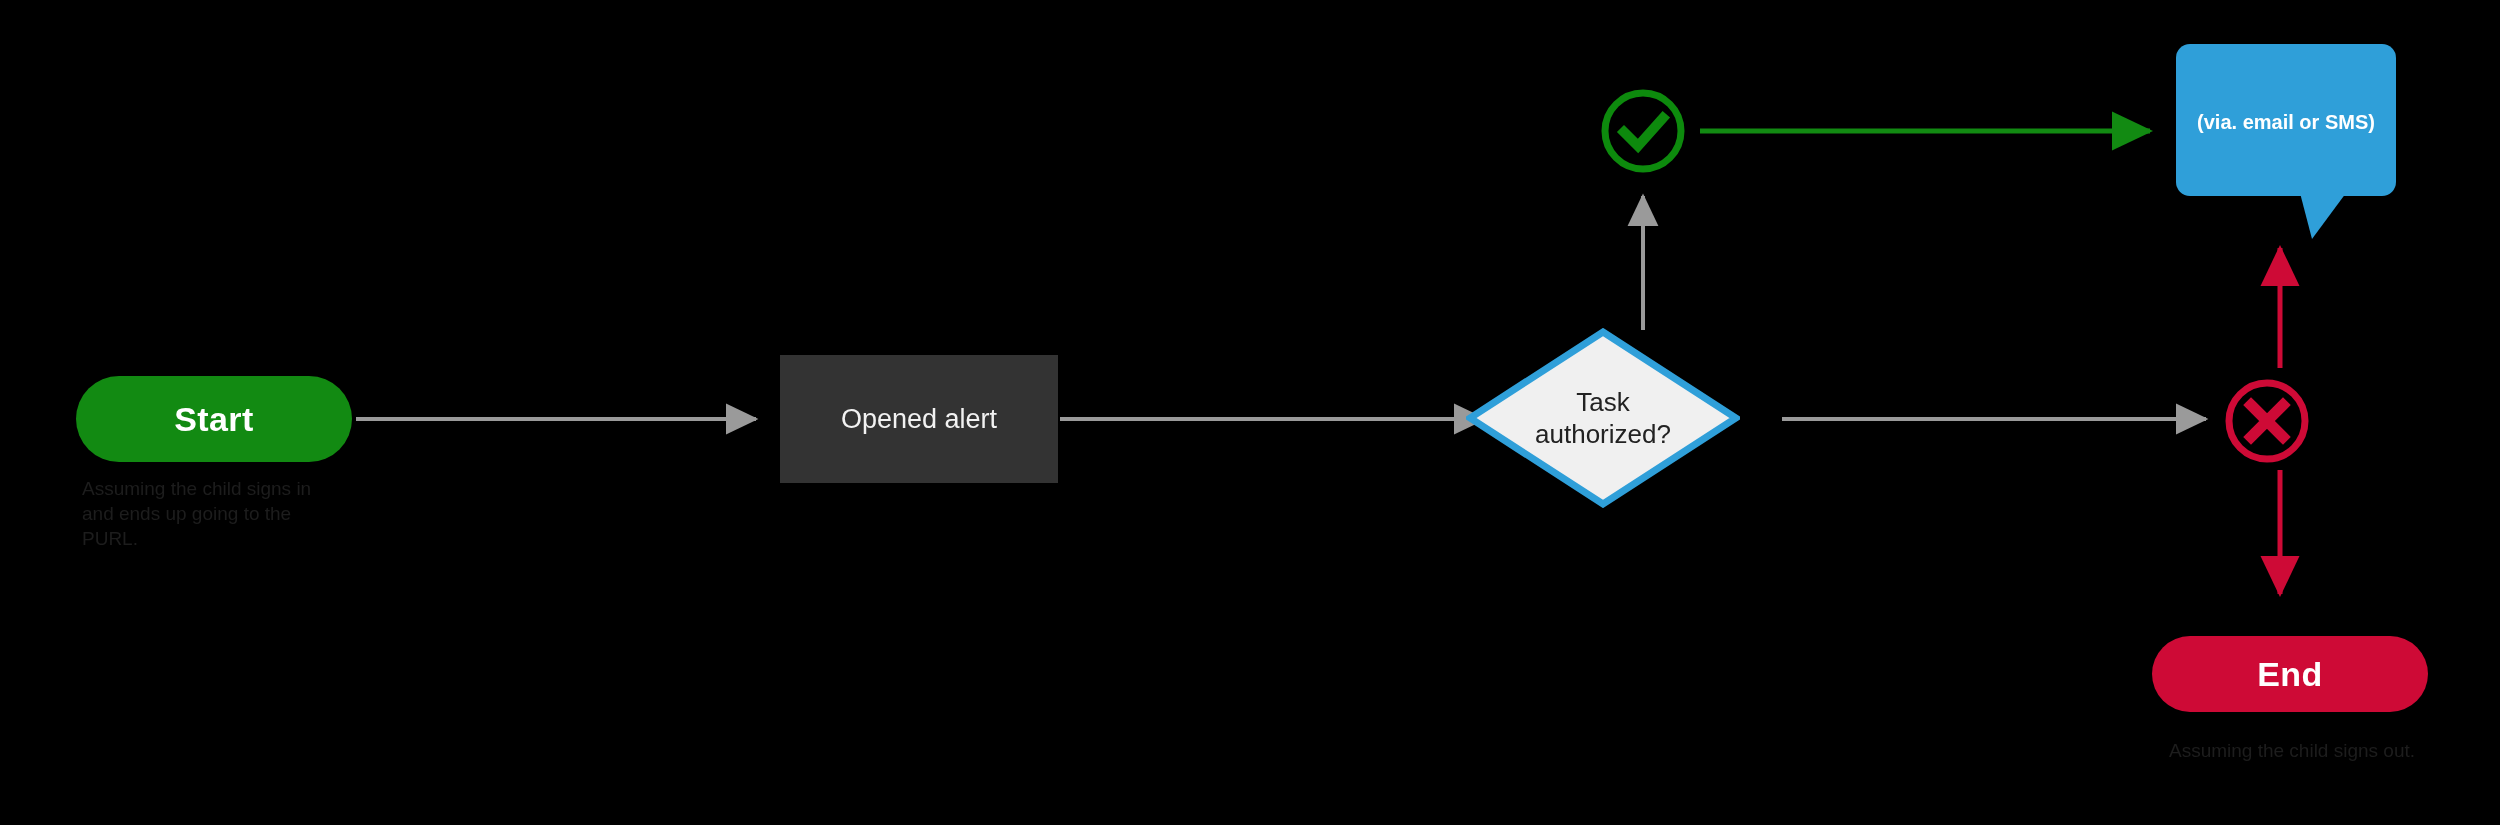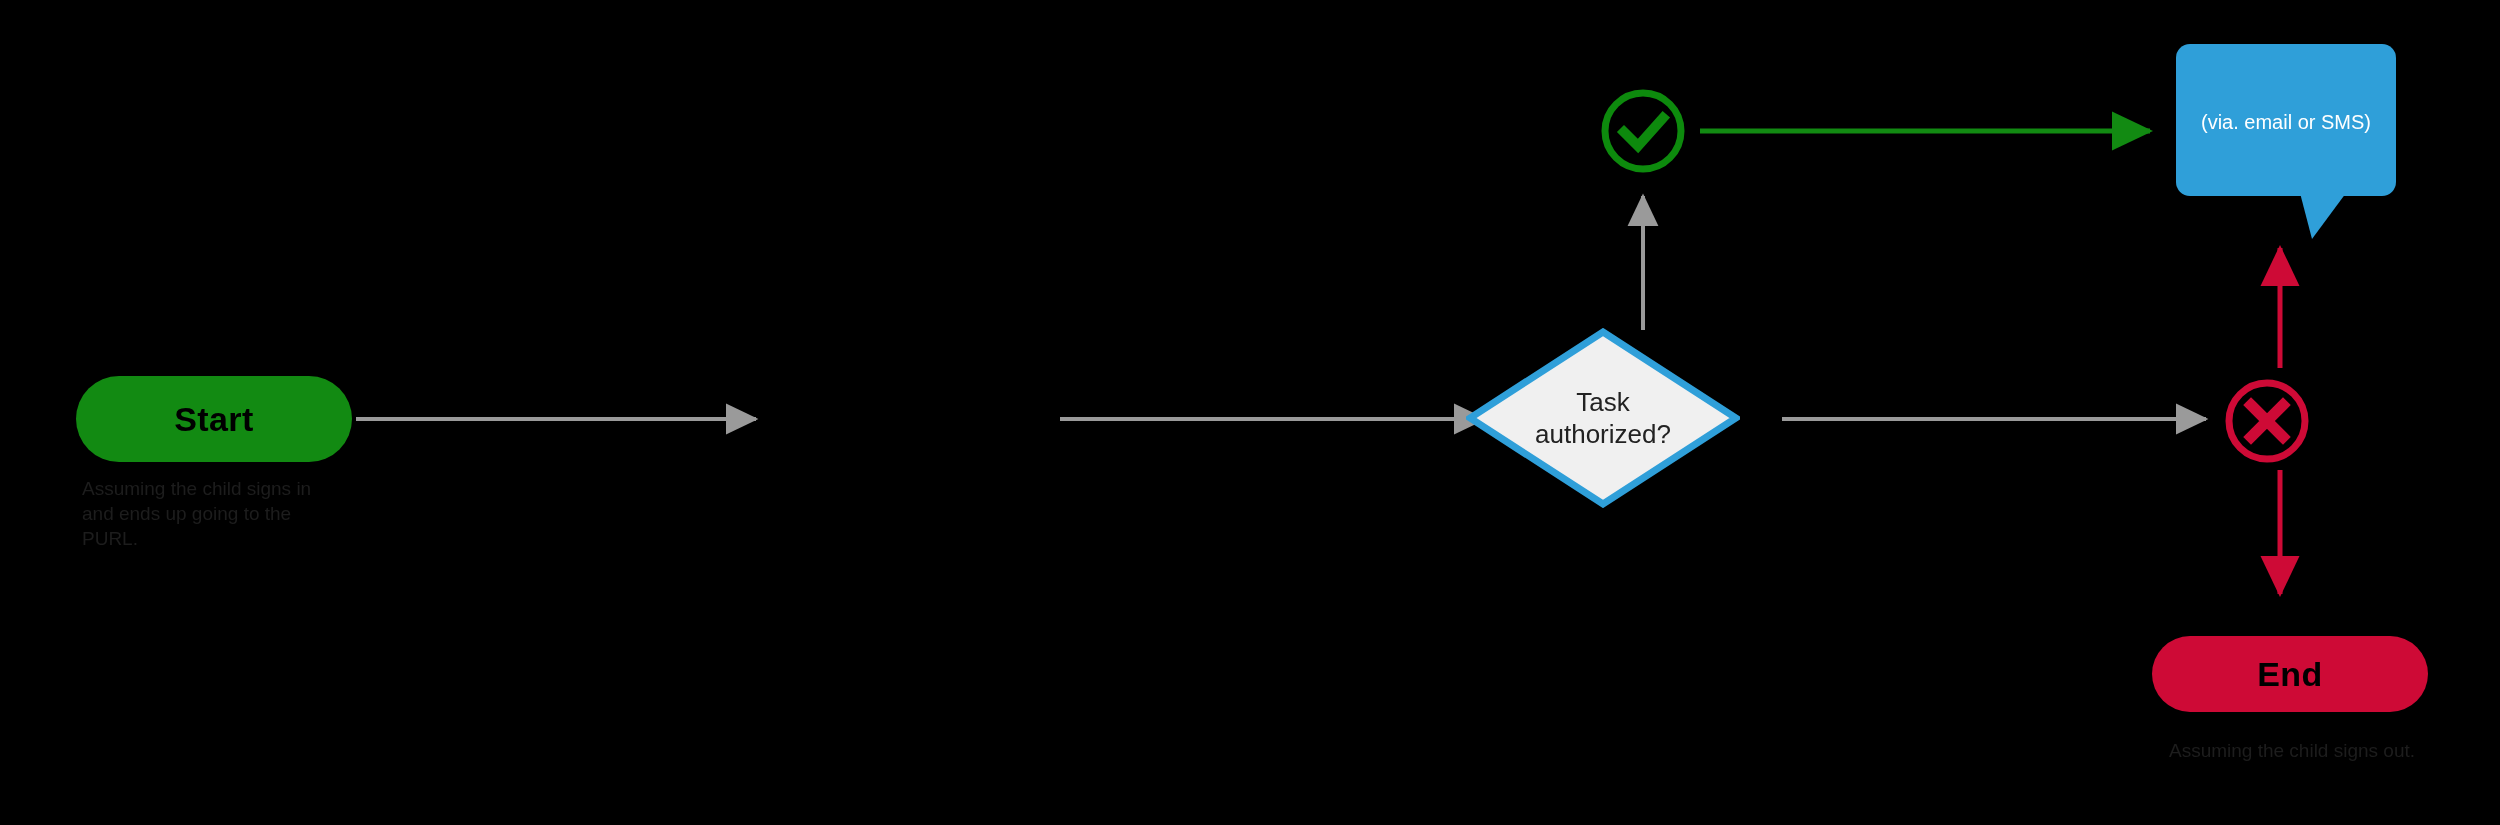--- a/index.html
+++ b/index.html
@@ -22,21 +22,21 @@
     box-sizing: border-box;
     display: flex;
     align-items: center;
     justify-content: center;
     text-align: center;
   }
 
   
   .pill {
     border-radius: 999px;
-    color: #000000;
+    color: #ffffff;
     font-size: 34px;
     font-weight: 600;
     letter-spacing: 0.4px;
   }
   #start-node {
     left: 76px;
     top: 376px;
     width: 276px;
     height: 86px;
     background: #128a12;
@@ -96,21 +96,21 @@
     padding: 6px 10px;
   }
   #notify-node .bubble-main {
     font-size: 25px;
     font-weight: 600;
     line-height: 1.22;
     white-space: pre-line;
   }
   #notify-node .bubble-sub {
     font-size: 20px;
-    font-weight: 400;
+    font-weight: 700;
     line-height: 1.2;
     margin-top: 4px;
   }
   #bubble-tail {
     position: absolute;
     left: 2300px;
     top: 193px;
     width: 0;
     height: 0;
     border-left: 12px solid transparent;
@@ -189,20 +189,23 @@
     <line x1="2280" y1="470" x2="2280" y2="594" stroke="#ce0a36" stroke-width="5" marker-end="url(#ah-red)"></line>
   </svg>
 
   <div class="node pill" id="start-node">
     <span>Start</span>
   </div>
   <div class="caption" id="start-caption">Assuming the child signs in
 and ends up going to the
 PURL.</div>
 
+  <div class="node" id="opened-alert-node">
+    <span>Opened alert</span>
+  </div>
 
   <div class="node" id="decision-node">
     <svg class="diamond-svg" width="274" height="180" viewBox="0 0 274 180" xmlns="http://www.w3.org/2000/svg">
       <polygon points="137,4 270,90 137,176 4,90" fill="#f0f0f0" stroke="#2f9fd9" stroke-width="7"></polygon>
     </svg>
     <span class="diamond-label">Task
 authorized?</span>
   </div>
 
   <span class="status-icon" id="check-icon">

